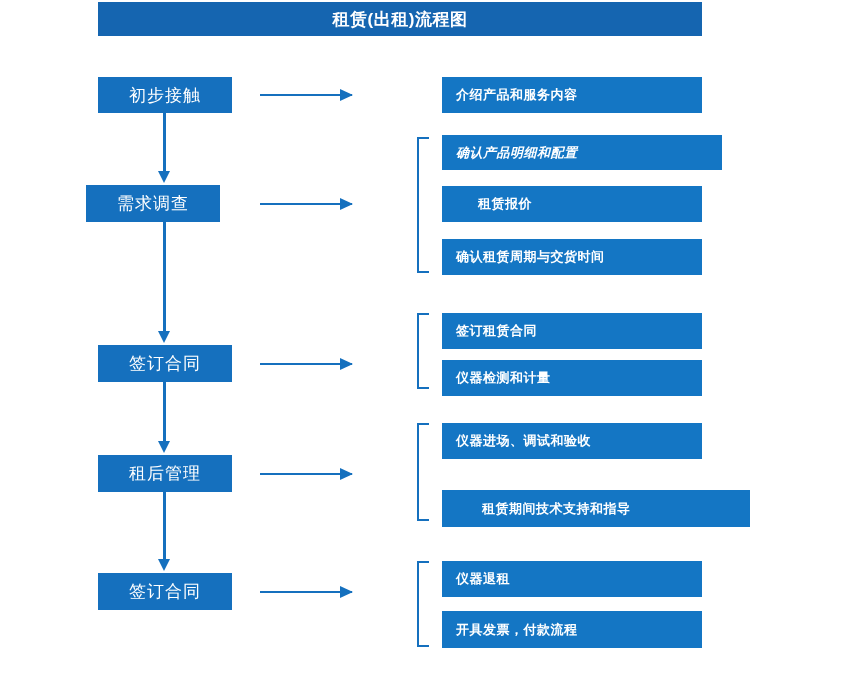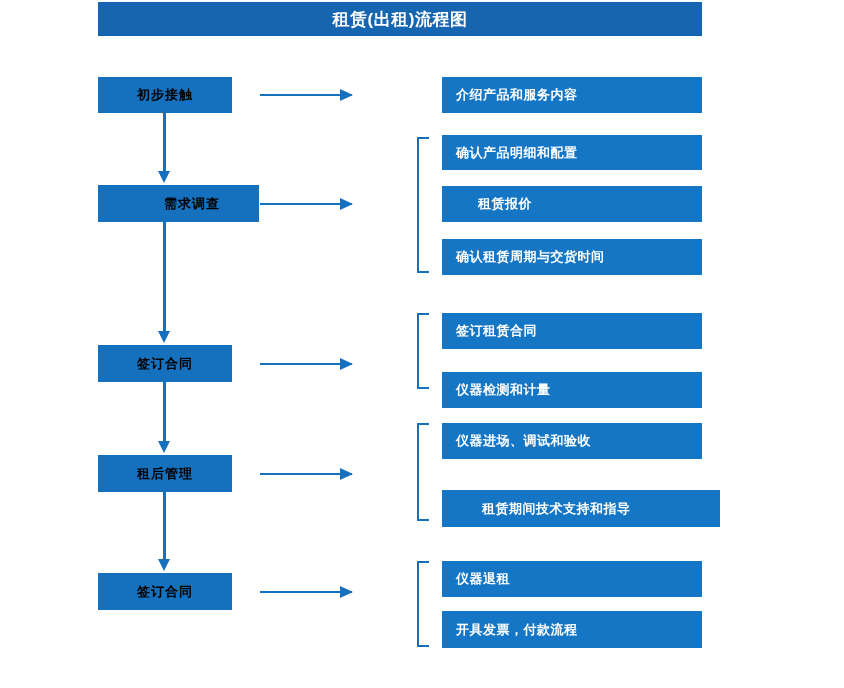--- a/index.html
+++ b/index.html
@@ -28,23 +28,23 @@
     font-size: 17px;
     font-weight: bold;
     display: flex;
     align-items: center;
     justify-content: center;
     letter-spacing: 0.5px;
   }
   .stage-box {
     position: absolute;
     background: #1570be;
-    color: #000000;
-    font-size: 13px;
-    font-weight: bold;
+    color: #ffffff;
+    font-size: 17px;
+    font-weight: normal;
     display: flex;
     align-items: center;
     justify-content: center;
     letter-spacing: 1px;
   }
   .task-box {
     position: absolute;
     background: #1476c4;
     color: #ffffff;
     font-size: 13px;
@@ -97,21 +97,21 @@
   }
 </style>
 </head>
 <body>
 
 <div id="canvas">
 
   <div class="title-bar">租赁(出租)流程图</div>
 
   <div class="stage-box" style="left:98px; top:77px; width:134px; height:36px;">初步接触</div>
-  <div class="stage-box" style="left:98px; top:185px; width:134px; height:37px;padding-left:27px;">需求调查</div>
+  <div class="stage-box" style="left:86px; top:185px; width:134px; height:37px;">需求调查</div>
   <div class="stage-box" style="left:98px; top:345px; width:134px; height:37px;">签订合同</div>
   <div class="stage-box" style="left:98px; top:455px; width:134px; height:37px;">租后管理</div>
   <div class="stage-box" style="left:98px; top:573px; width:134px; height:37px;">签订合同</div>
 
   <div class="vline with-head" style="left:163px; top:113px; height:59px;"></div>
   <div class="vline with-head" style="left:163px; top:222px; height:110px;"></div>
   <div class="vline with-head" style="left:163px; top:382px; height:60px;"></div>
   <div class="vline with-head" style="left:163px; top:492px; height:68px;"></div>
 
   <div class="arrow" style="left:260px; top:94px; width:92px;"></div>
@@ -120,26 +120,26 @@
   <div class="arrow" style="left:260px; top:473px; width:92px;"></div>
   <div class="arrow" style="left:260px; top:591px; width:92px;"></div>
 
   <div class="bracket" style="left:417px; top:137px; height:136px;"></div>
   <div class="bracket" style="left:417px; top:313px; height:76px;"></div>
   <div class="bracket" style="left:417px; top:423px; height:98px;"></div>
   <div class="bracket" style="left:417px; top:561px; height:86px;"></div>
 
   <div class="task-box" style="left:442px; top:77px; width:260px; height:36px;">介绍产品和服务内容</div>
 
-  <div class="task-box" style="left:442px; top:135px; width:260px; height:35px;">确认产品明细和配置</div>
+  <div class="task-box" style="left:442px; top:135px; width:280px; height:35px;font-style:italic;">确认产品明细和配置</div>
   <div class="task-box" style="left:442px; top:186px; width:260px; height:36px;padding-left:36px;">租赁报价</div>
   <div class="task-box" style="left:442px; top:239px; width:260px; height:36px;">确认租赁周期与交货时间</div>
 
   <div class="task-box" style="left:442px; top:313px; width:260px; height:36px;">签订租赁合同</div>
-  <div class="task-box" style="left:442px; top:372px; width:260px; height:36px;">仪器检测和计量</div>
+  <div class="task-box" style="left:442px; top:360px; width:260px; height:36px;">仪器检测和计量</div>
 
   <div class="task-box" style="left:442px; top:423px; width:260px; height:36px;">仪器进场、调试和验收</div>
-  <div class="task-box" style="left:442px; top:490px; width:278px; height:37px;padding-left:40px;">租赁期间技术支持和指导</div>
+  <div class="task-box" style="left:442px; top:490px; width:308px; height:37px;padding-left:40px;">租赁期间技术支持和指导</div>
 
   <div class="task-box" style="left:442px; top:561px; width:260px; height:36px;">仪器退租</div>
   <div class="task-box" style="left:442px; top:611px; width:260px; height:37px;">开具发票，付款流程</div>
 
 </div>
 
 </body></html>

